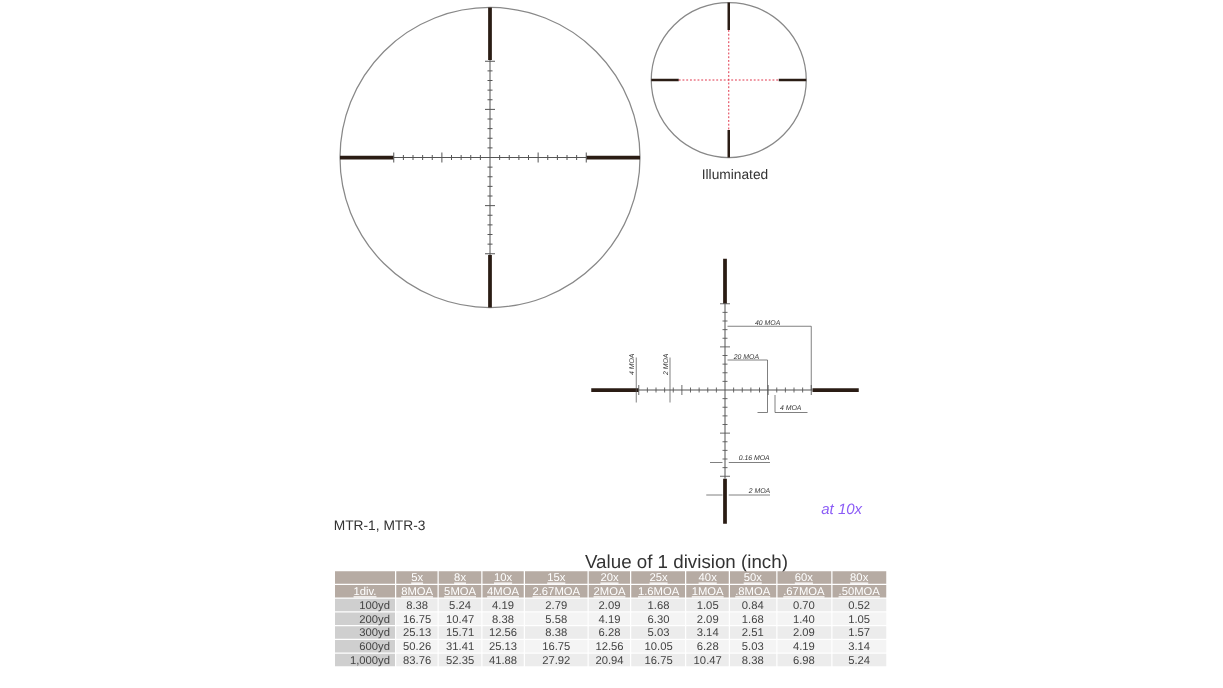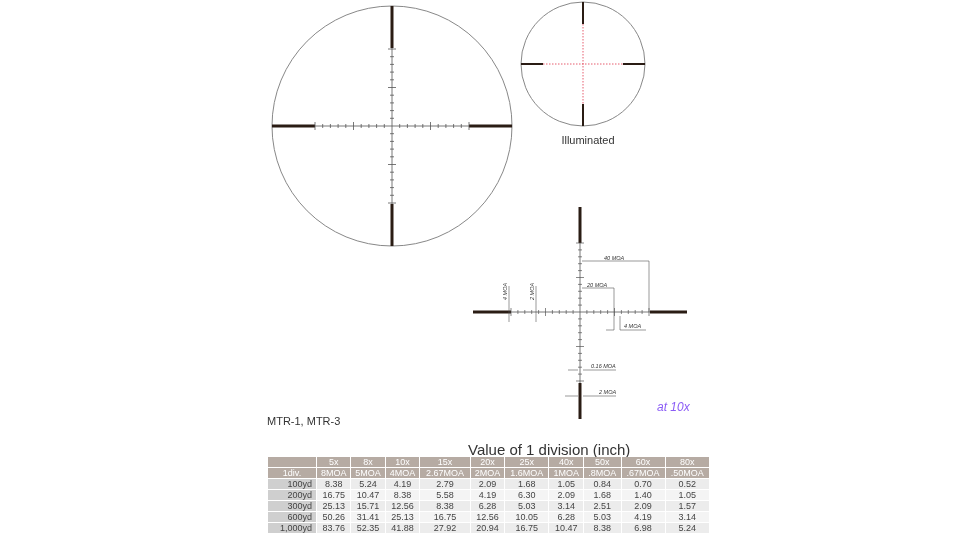--- a/index.html
+++ b/index.html
@@ -5,21 +5,21 @@
   html,body{margin:0;padding:0;background:#fff;}
   body{width:978px;height:550px;position:relative;overflow:hidden;font-family:"Liberation Sans",sans-serif;color:#333;}
   .abs{position:absolute;}
   svg{position:absolute;left:0;top:0;}
   .lbl-illum{left:548px;top:134px;font-size:11px;color:#333;width:80px;text-align:center;}
   .lbl-at10{left:657px;top:400px;font-size:12px;font-style:italic;color:#8b5cf6;}
   .tbl-title{left:267px;top:415px;font-size:11px;color:#333;text-align:right;}
   .tbl-caption{left:456px;top:441px;font-size:15px;color:#333;margin-left:12px;}
   table.data{position:absolute;left:267px;top:456px;width:443px;border-collapse:separate;border-spacing:1px;font-size:9px;}
   table.data td{text-align:center;padding:0;height:10px;line-height:10px;}
-  table.data tr.hdr td{background:#b6aba3;color:#fff;}
+  table.data tr.hdr td{background:#b6aba3;color:#fff;text-decoration:underline;}
   table.data tr.hdr td.rowhead{background:#b6aba3;}
   table.data tr.body td{background:#ececec;color:#444;}
   table.data tr.body td.rowhead{background:#cfcfcf;text-align:right;padding-right:4px;color:#444;margin-top:25px;}
   table.data tr.body.alt td{background:#f4f4f4;}
   table.data tr.body.alt td.rowhead{background:#cfcfcf;}
 </style>
 </head>
 <body>
 
 <svg width="978" height="550">

